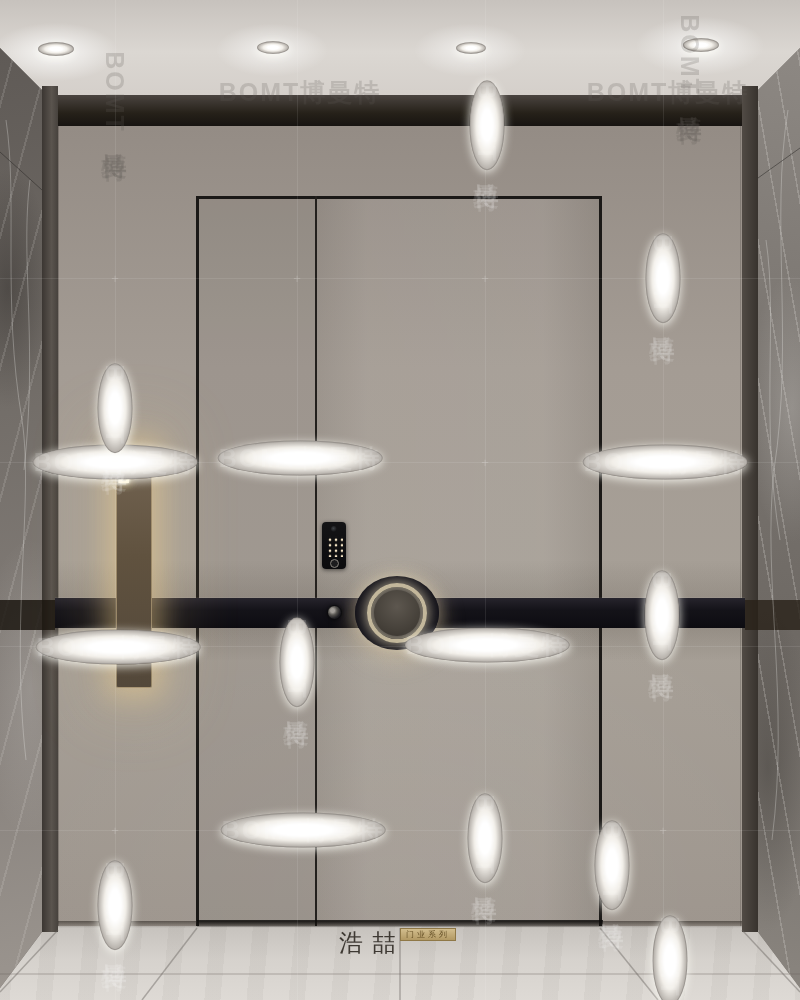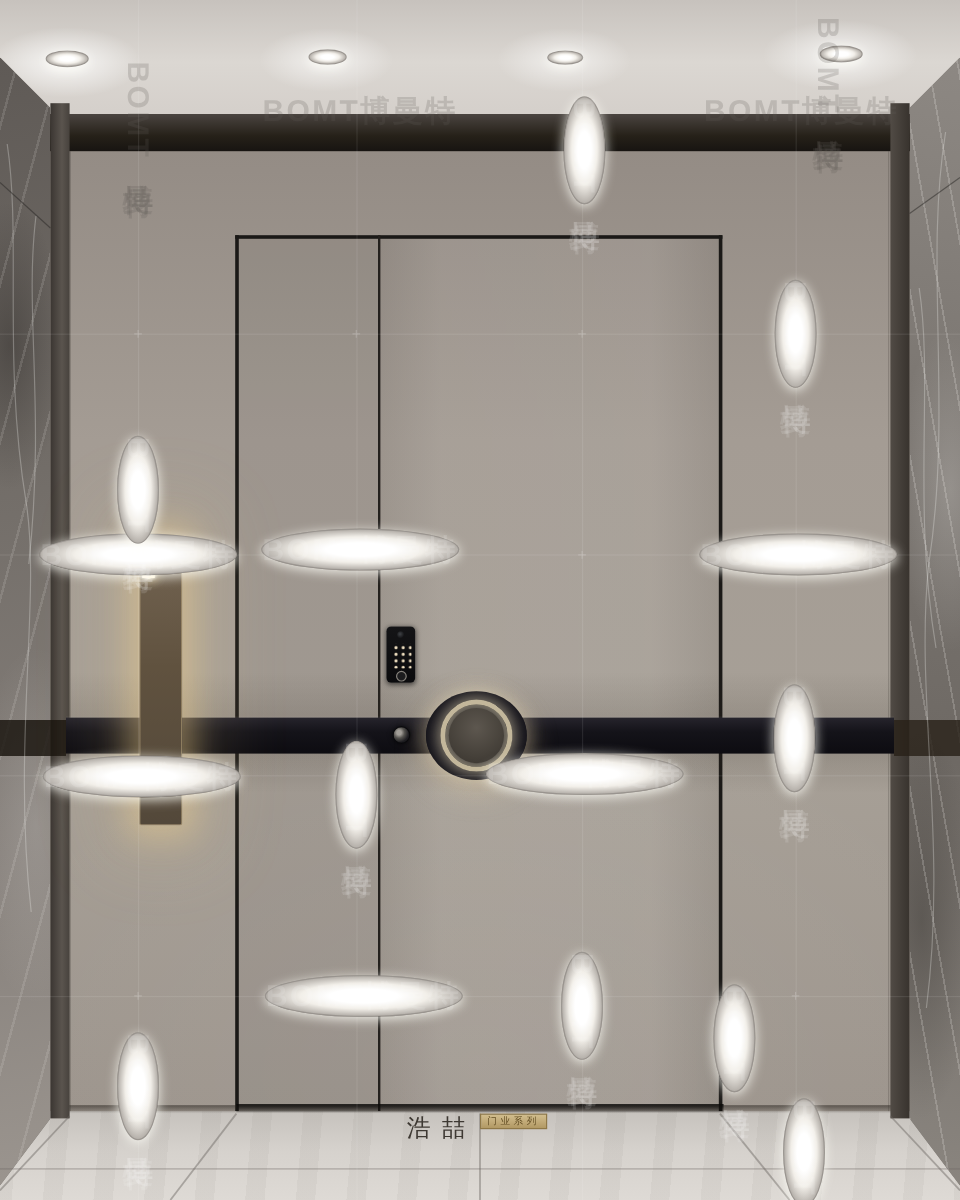--- a/index.html
+++ b/index.html
@@ -136,21 +136,21 @@
   .wm.v{writing-mode:vertical-lr;}
   .wm.light{color:rgba(255,255,255,.13);}
   .wm.dark{color:rgba(95,91,87,.22);}
   .gv{width:1px;top:0;height:1000px;background:rgba(255,255,255,.09);}
   .gh{left:0;width:800px;height:1px;background:rgba(255,255,255,.09);}
   .plus{color:rgba(255,255,255,.18);font-size:13px;transform:translate(-50%,-50%);}
 
   
   .logo{left:330px;top:927px;width:140px;z-index:40;text-align:center;}
   .logo-title{position:static;display:block;font-family:Liberation Sans, sans-serif;
-    font-size:20px;letter-spacing:9px;padding-left:9px;color:#3e3933;}
+    font-size:24px;letter-spacing:9px;padding-left:9px;color:#3e3933;}
   .logo-badge{position:static;display:inline-block;margin-top:1px;padding:1px 5px;
     font-size:8px;letter-spacing:3px;line-height:9px;color:#655026;
     background:linear-gradient(180deg,#d2bd8d,#b29964);border:1px solid #8f7847;}
 </style>
 </head>
 <body>
 
 <div id="scene">
 
   <div class="ceiling" id="ceiling">

